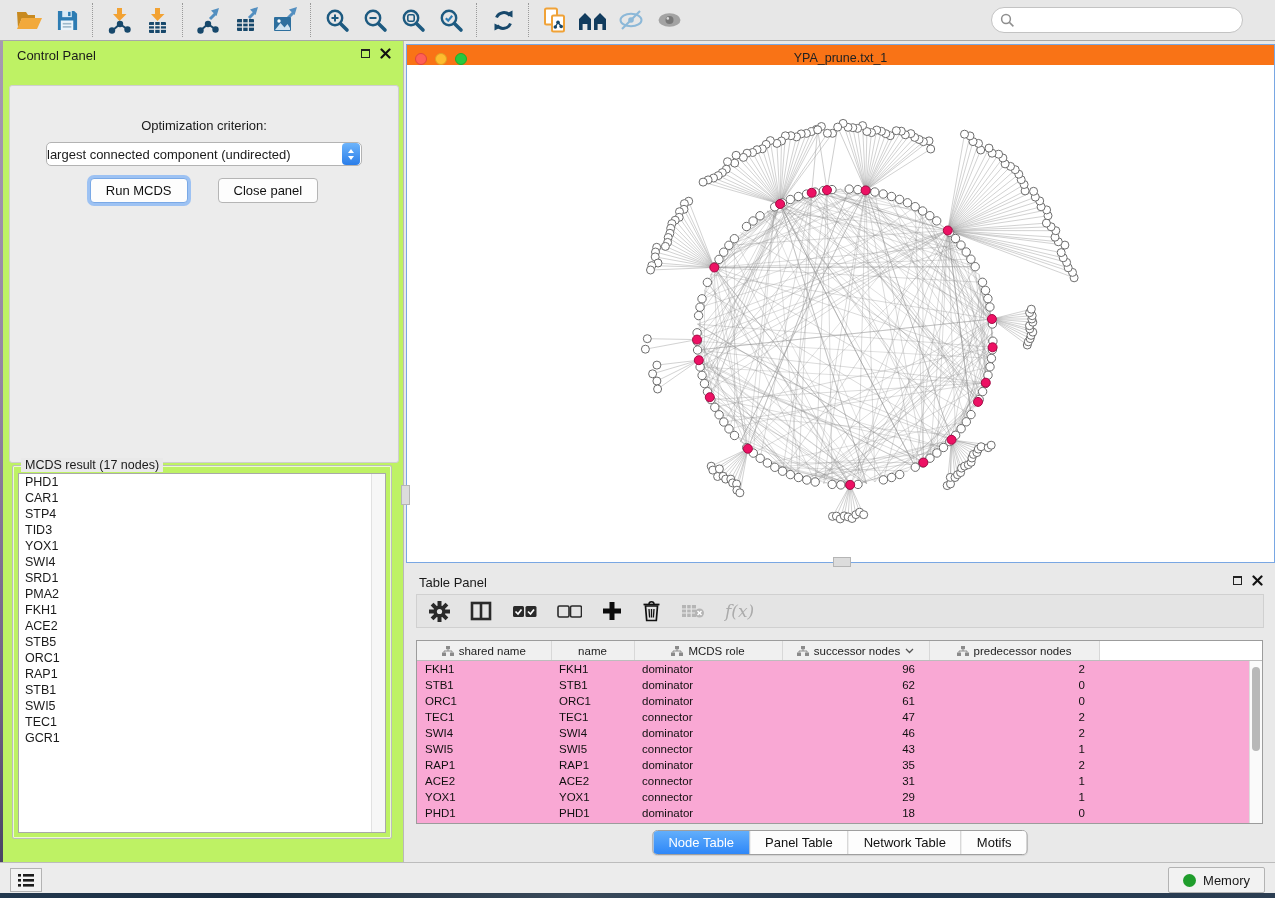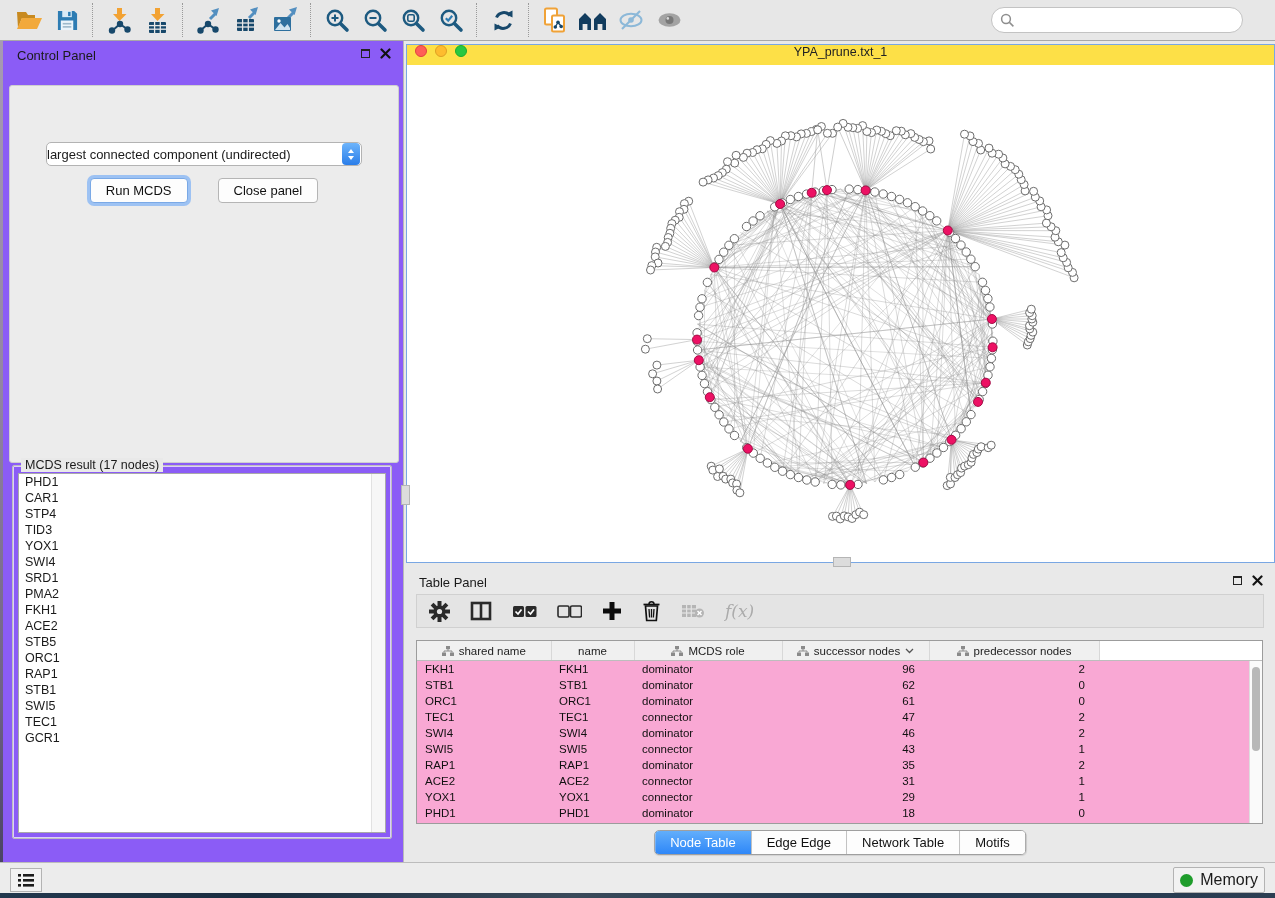--- a/index.html
+++ b/index.html
@@ -14,21 +14,21 @@
   .searchbox{width:252px;height:26px;background:#fff;border:1px solid #c3c3c3;border-radius:13px;
              display:flex;align-items:center;padding:0 8px;box-sizing:border-box;margin-right:22px;}
   .searchbox input{border:none;outline:none;flex:1;font-size:12px;background:transparent;margin-left:6px;
                    font-family:"Liberation Sans",sans-serif;}
   
   .wall-left{position:absolute;left:0;top:41px;width:3px;height:821px;
              background:linear-gradient(180deg,#a79ab2,#9486a3 40%,#6f6186 80%,#4a4464);}
   .wall-bottom{position:absolute;left:0;top:893px;width:1275px;height:5px;
              background:linear-gradient(90deg,#22384e,#1a2c40 20%,#3a4a5a 45%,#203750 70%,#2c3e52);}
   
-  .cpanel{position:absolute;left:3px;top:41px;width:401px;height:821px;background:#8b5cf6;
+  .cpanel{position:absolute;left:3px;top:41px;width:401px;height:821px;background:#bef264;
           border-right:1px solid #b9b9b9;box-sizing:border-box;}
   .panel-hd{position:absolute;left:0;top:0;width:100%;height:26px;}
   .panel-hd .ttl{position:absolute;left:14px;top:7px;font-size:13px;color:#1a1a1a;}
   .hd-icons{position:absolute;right:12px;top:7px;display:flex;gap:10px;align-items:center;}
   .float-ic{width:9px;height:9px;border:1.5px solid #222;border-top-width:2.5px;box-sizing:border-box;}
   .cp-tabs{position:absolute;left:50%;transform:translateX(-50%);top:33px;display:flex;height:22px;
            border:1px solid #9f9f9f;border-radius:5px;overflow:hidden;background:#fff;z-index:3;
            box-shadow:0 1px 1px rgba(0,0,0,.12);}
   .seg{padding:0 15px;display:flex;align-items:center;font-size:13px;background:#fdfdfd;color:#111;
        border-right:1px solid #b9b9b9;cursor:default;}
@@ -56,22 +56,22 @@
   .mcds-scroll{position:absolute;right:0;top:0;width:13px;bottom:0;background:#f7f7f7;border-left:1px solid #e2e2e2;}
   .mcds-item{font-size:12.5px;line-height:16px;padding-left:6px;}
   
   .vsplit-grip{position:absolute;left:401px;top:485px;width:7px;height:18px;background:#dcdcdc;
                border:1px solid #b5b5b5;z-index:4;}
   .hsplit-grip{position:absolute;left:833px;top:557px;width:16px;height:8px;background:#dcdcdc;
                border:1px solid #b5b5b5;z-index:4;}
   
   .netframe{position:absolute;left:406px;top:44px;width:869px;height:519px;background:#fff;
             border:1px solid #79a7e3;box-sizing:border-box;}
-  .net-titlebar{position:absolute;left:0;top:0;width:100%;height:20px;background:#fde047;
-                border-bottom:5px solid #c2410c;display:flex;align-items:flex-start;}
+  .net-titlebar{position:absolute;left:0;top:0;width:100%;height:20px;background:#f97316;
+                border-bottom:5px solid #c2410c;display:flex;align-items:flex-end;}
   .lights{display:flex;gap:8px;margin-left:8px;}
   .light{width:12px;height:12px;border-radius:50%;}
   .net-title{position:absolute;left:0;width:100%;text-align:center;font-size:12.5px;color:#222;}
   .net-canvas{position:absolute;left:0;top:20px;right:0;bottom:0;background:#fff;overflow:hidden;}
   
   .tpanel{position:absolute;left:405px;top:568px;width:870px;height:294px;background:#e9e9e9;}
   .tp-toolbar{position:absolute;left:11px;top:26px;right:11px;height:34px;background:#e4e4e4;
               border:1px solid #d0d0d0;display:flex;align-items:center;padding-left:12px;gap:20px;box-sizing:border-box;}
   .fx{font-family:"DejaVu Serif",serif;font-style:italic;font-size:17px;color:#ababab;}
   .tgrid-wrap{position:absolute;left:11px;top:72px;right:12px;height:184px;background:#f9a8d4;
@@ -85,21 +85,21 @@
   .ntable td:nth-child(4),.ntable td:nth-child(5){text-align:right;padding-right:14px;}
   .tscroll{position:absolute;right:0;top:20px;bottom:0;width:12px;background:#fafafa;border-left:1px solid #ddd;}
   .tthumb{position:absolute;left:2px;right:2px;top:6px;height:52%;background:#b8b8b8;border-radius:4px;}
   .tp-tabs{position:absolute;left:50%;transform:translateX(-50%);bottom:7px;display:flex;height:23px;
            border:1px solid #9f9f9f;border-radius:5px;overflow:hidden;background:#fff;box-shadow:0 1px 1px rgba(0,0,0,.1);}
   
   .statusbar{position:absolute;left:0;top:862px;width:1275px;height:31px;background:#ececec;border-top:1px solid #bcbcbc;box-sizing:border-box;}
   .sq-btn{position:absolute;left:10px;top:5px;width:30px;height:22px;background:#f2f2f2;border:1px solid #b3b3b3;
           display:flex;align-items:center;justify-content:center;}
   .mem-btn{position:absolute;right:10px;top:4px;height:24px;background:#f2f2f2;border:1px solid #b3b3b3;border-radius:2px;
-           display:flex;align-items:center;gap:7px;padding:0 6px;font-size:16px;}
+           display:flex;align-items:center;gap:7px;padding:0 14px;font-size:13px;}
   .mem-dot{width:13px;height:13px;border-radius:50%;}
   svg{display:block;}
 </style>
 </head>
 <body>
 
 <div class="app">
 
   <div class="toolbar">
     <div class="tbtn">
@@ -308,20 +308,21 @@
           <svg width="11" height="11" viewBox="0 0 11 11">
               <g stroke="#111" stroke-width="2.2" stroke-linecap="round">
                 <line x1="1.5" y1="1.5" x2="9.5" y2="9.5"></line>
                 <line x1="9.5" y1="1.5" x2="1.5" y2="9.5"></line>
               </g>
             </svg>
         </span>
       </span>
     </div>
     <div class="cp-box">
+      <div class="opt-label">Optimization criterion:</div>
       <div class="selectbox">
         <span class="val">largest connected component (undirected)</span>
         <span class="stepper">
             <span class="tri-up"></span>
             <span class="tri-dn"></span>
           </span>
       </div>
       <div class="cp-btns">
         <button class="mbtn focus">Run MCDS</button>
         <button class="mbtn">Close panel</button>
@@ -1317,21 +1318,21 @@
               <td></td>
             </tr>
           </tbody>
       </table>
       <div class="tscroll">
           <div class="tthumb"></div>
         </div>
     </div>
     <div class="tp-tabs">
       <div class="seg active">Node Table</div>
-      <div class="seg">Edge Edge</div>
+      <div class="seg">Panel Table</div>
       <div class="seg">Network Table</div>
       <div class="seg">Motifs</div>
     </div>
   </div>
 
   <div class="statusbar">
     <div class="sq-btn">
       <svg width="18" height="15" viewBox="0 0 18 15">
           <g fill="#1c1c1c">
             <rect x="1" y="1" width="3" height="2.6"></rect>

